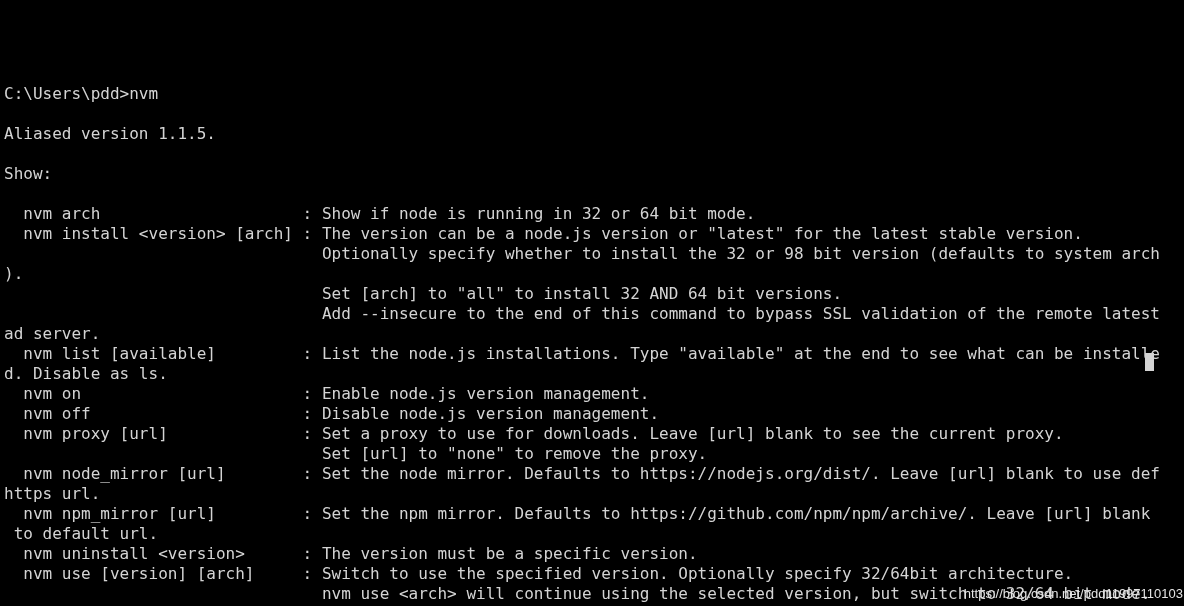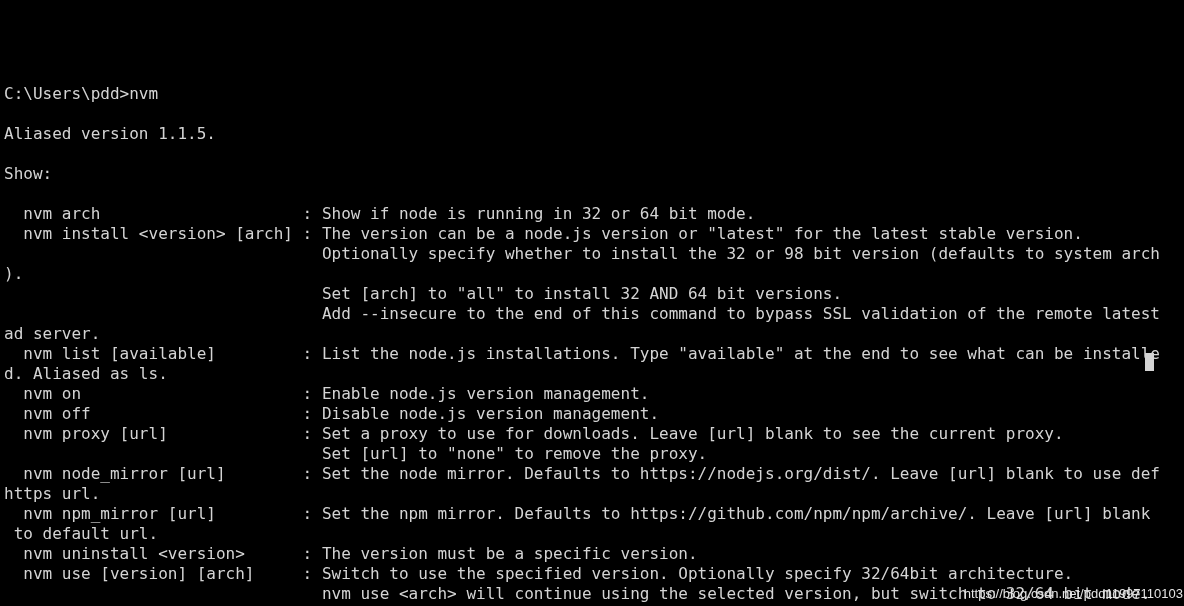--- a/index.html
+++ b/index.html
@@ -53,21 +53,21 @@
 <span>Show:</span>
 
 <span>  nvm arch                     : Show if node is running in 32 or 64 bit mode.</span>
 <span>  nvm install &lt;version&gt; [arch] : The version can be a node.js version or "latest" for the latest stable version.</span>
 <span>                                 Optionally specify whether to install the 32 or 98 bit version (defaults to system arch</span>
 <span>).</span>
 <span>                                 Set [arch] to "all" to install 32 AND 64 bit versions.</span>
 <span>                                 Add --insecure to the end of this command to bypass SSL validation of the remote latest</span>
 <span>ad server.</span>
 <span>  nvm list [available]         : List the node.js installations. Type "available" at the end to see what can be installe</span>
-<span>d. Aliased as ls.</span>
+<span>d. Disable as ls.</span>
 <span>  nvm on                       : Enable node.js version management.</span>
 <span>  nvm off                      : Disable node.js version management.</span>
 <span>  nvm proxy [url]              : Set a proxy to use for downloads. Leave [url] blank to see the current proxy.</span>
 <span>                                 Set [url] to "none" to remove the proxy.</span>
 <span>  nvm node_mirror [url]        : Set the node mirror. Defaults to https://nodejs.org/dist/. Leave [url] blank to use def</span>
 <span>https url.</span>
 <span>  nvm npm_mirror [url]         : Set the npm mirror. Defaults to https://github.com/npm/npm/archive/. Leave [url] blank</span>
 <span> to default url.</span>
 <span>  nvm uninstall &lt;version&gt;      : The version must be a specific version.</span>
 <span>  nvm use [version] [arch]     : Switch to use the specified version. Optionally specify 32/64bit architecture.</span>

